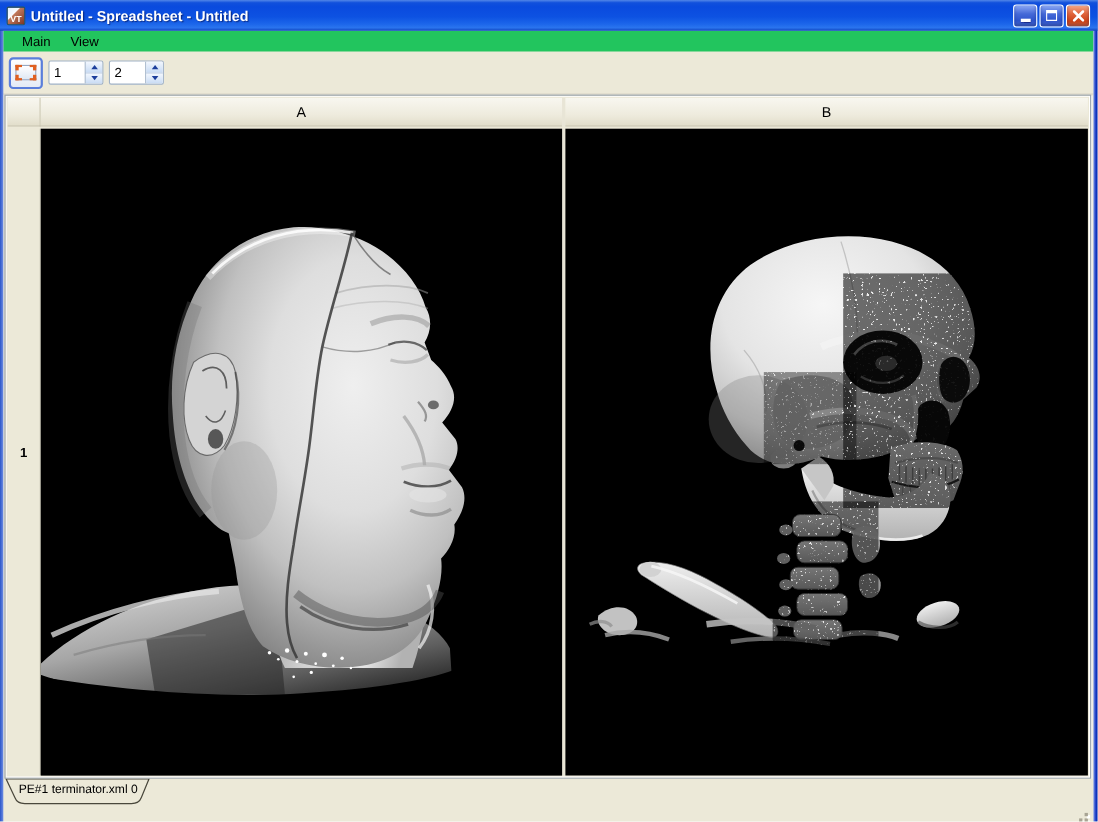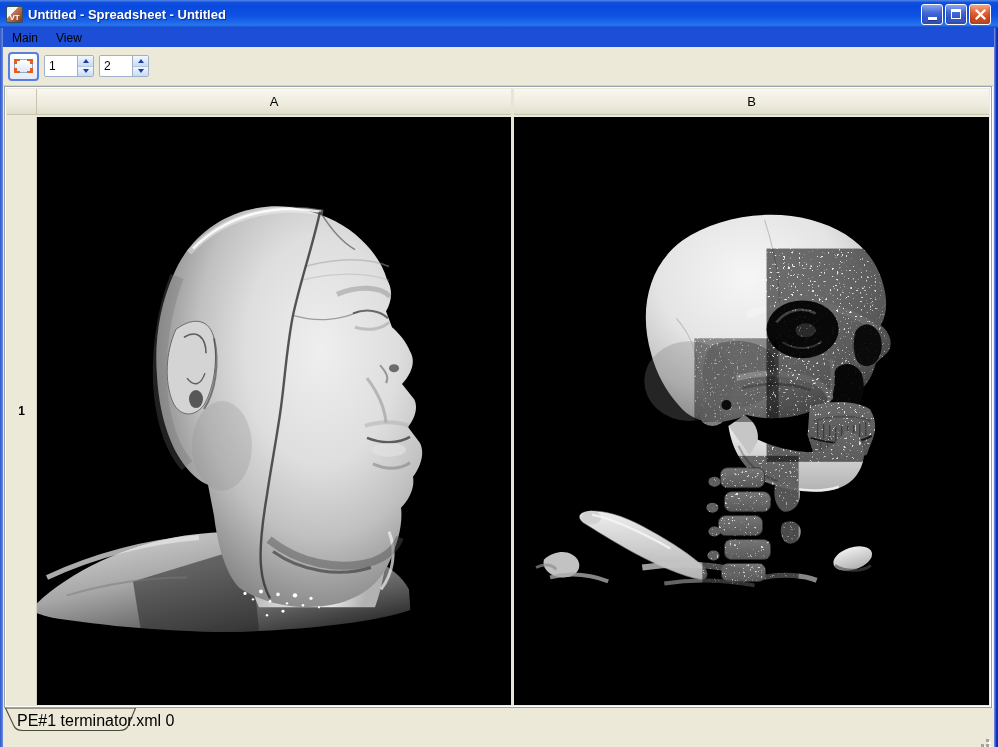--- a/index.html
+++ b/index.html
@@ -19,21 +19,21 @@
     text-shadow:1px 1px 1px rgba(8,40,130,.95);}
   .win-controls{display:flex;gap:2px;margin-right:7px;}
   .win-btn{width:22px;height:21px;border-radius:3px;border:1px solid #fff;display:flex;align-items:center;justify-content:center;padding:0;cursor:default;
     background:linear-gradient(180deg,#8ba7f4 0%,#4569d8 40%,#2f55cc 72%,#486fd8 100%);
     box-shadow:inset 0 -2px 3px rgba(0,0,60,.35);}
   .win-btn.close{background:linear-gradient(180deg,#f4a886 0%,#e0643c 40%,#cc4418 75%,#e06a3c 100%);}
   .glyph-min{width:9px;height:3px;background:#fff;margin-top:9px;box-shadow:0 1px 1px rgba(0,0,80,.5);}
   .glyph-max{width:10px;height:10px;border:1px solid #fff;border-top-width:3px;}
 
   
-  .menubar{position:absolute;top:28px;left:3px;right:4px;height:19px;background:#1d4ed8;display:flex;align-items:center;padding-left:0;}
+  .menubar{position:absolute;top:28px;left:3px;right:4px;height:19px;background:#22c55e;display:flex;align-items:center;padding-left:8px;}
   .menu-item{font-size:12px;color:#000;padding:2px 9px;}
 
   
   .toolbar{position:absolute;top:47px;left:3px;right:4px;height:39px;background:#ece9d8;display:flex;align-items:center;padding-left:5px;border-bottom:1px solid #d8d4c4;}
   .tool-btn{width:31px;height:29px;border:2px solid #5a7edb;border-radius:4px;margin-right:5px;display:flex;align-items:center;justify-content:center;
     background:linear-gradient(180deg,#feffff,#e4ebf6);padding:0;}
   .fs-icon{width:19px;height:14px;position:relative;background:linear-gradient(180deg,#ffffff,#dfe8f4);border:1px solid #96a8c2;}
   .fs-icon .c{position:absolute;width:6px;height:5px;}
   .fs-icon .tl{left:-1px;top:-1px;border-left:3px solid #e06020;border-top:2px solid #e06020;}
   .fs-icon .tr{right:-1px;top:-1px;border-right:3px solid #e06020;border-top:2px solid #e06020;}
@@ -63,21 +63,21 @@
   .rowhdr{width:30px;background:#ece9d8;border-right:1px solid #d4d0c0;display:flex;align-items:center;justify-content:center;
     font-size:12px;font-weight:bold;color:#000;}
   .cell{background:#000;position:relative;}
   .cell-a{width:474px;}
   .cell-b{flex:1;}
   .cell svg{display:block;width:100%;height:100%;}
 
   
   .tabbar{position:absolute;top:708px;left:3px;right:4px;height:27px;background:#ece9d8;}
   .tab{position:absolute;left:1px;top:0;width:134px;height:25px;}
-  .tab-label{position:absolute;left:13px;top:4px;font-size:16px;color:#000;white-space:nowrap;}
+  .tab-label{position:absolute;left:13px;top:4px;font-size:11px;color:#000;white-space:nowrap;}
   .grip{position:absolute;right:9px;bottom:5px;width:3px;height:3px;background:#a8a494;z-index:6;
     box-shadow:2px 2px 0 #fff,0 5px 0 #a8a494,2px 7px 0 #fff,0 10px 0 #a8a494,2px 12px 0 #fff,
                -5px 5px 0 #a8a494,-3px 7px 0 #fff,-5px 10px 0 #a8a494,-3px 12px 0 #fff,
                -10px 10px 0 #a8a494,-8px 12px 0 #fff;}
 </style>
 </head>
 <body>
 
 <div class="window">
   <div class="frame-left"></div>

